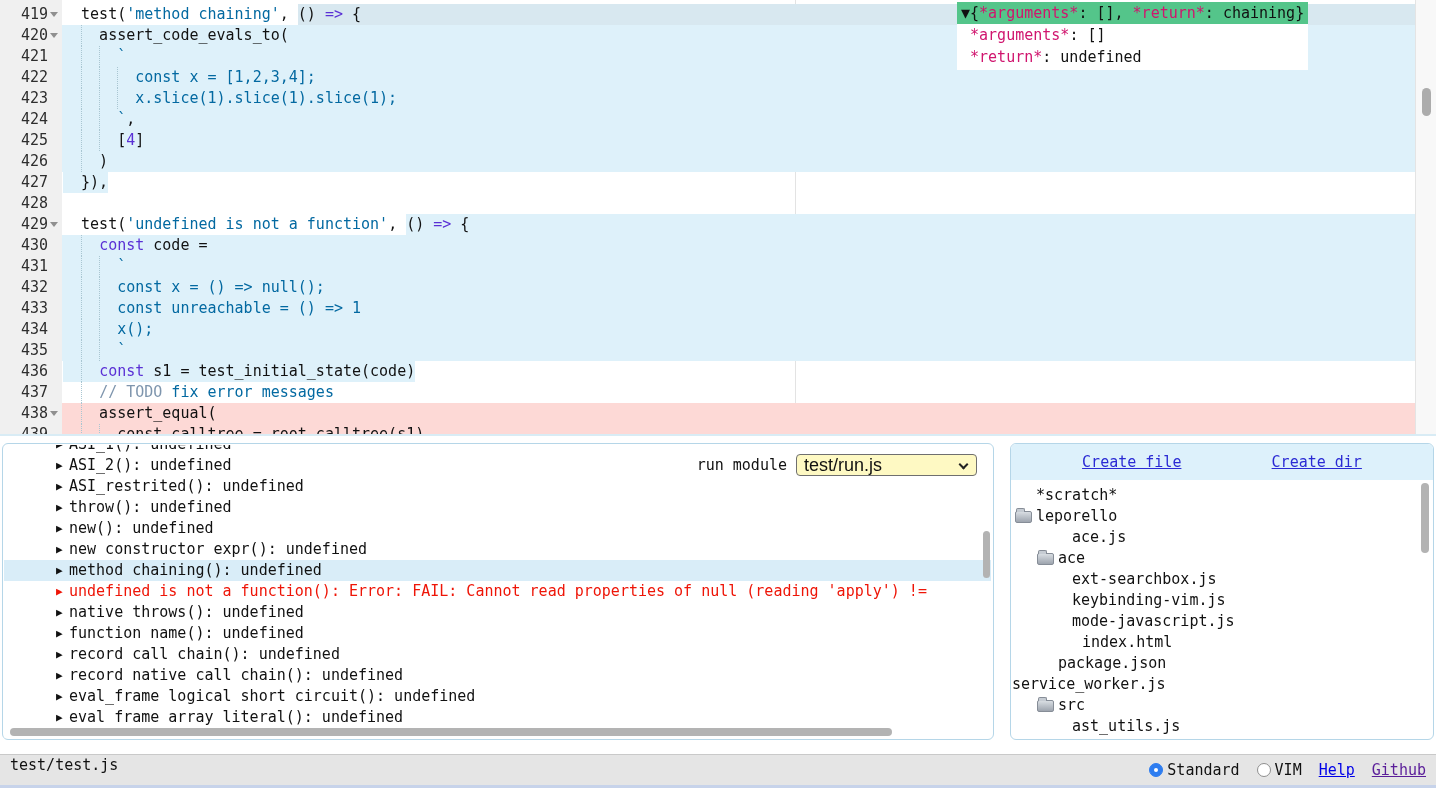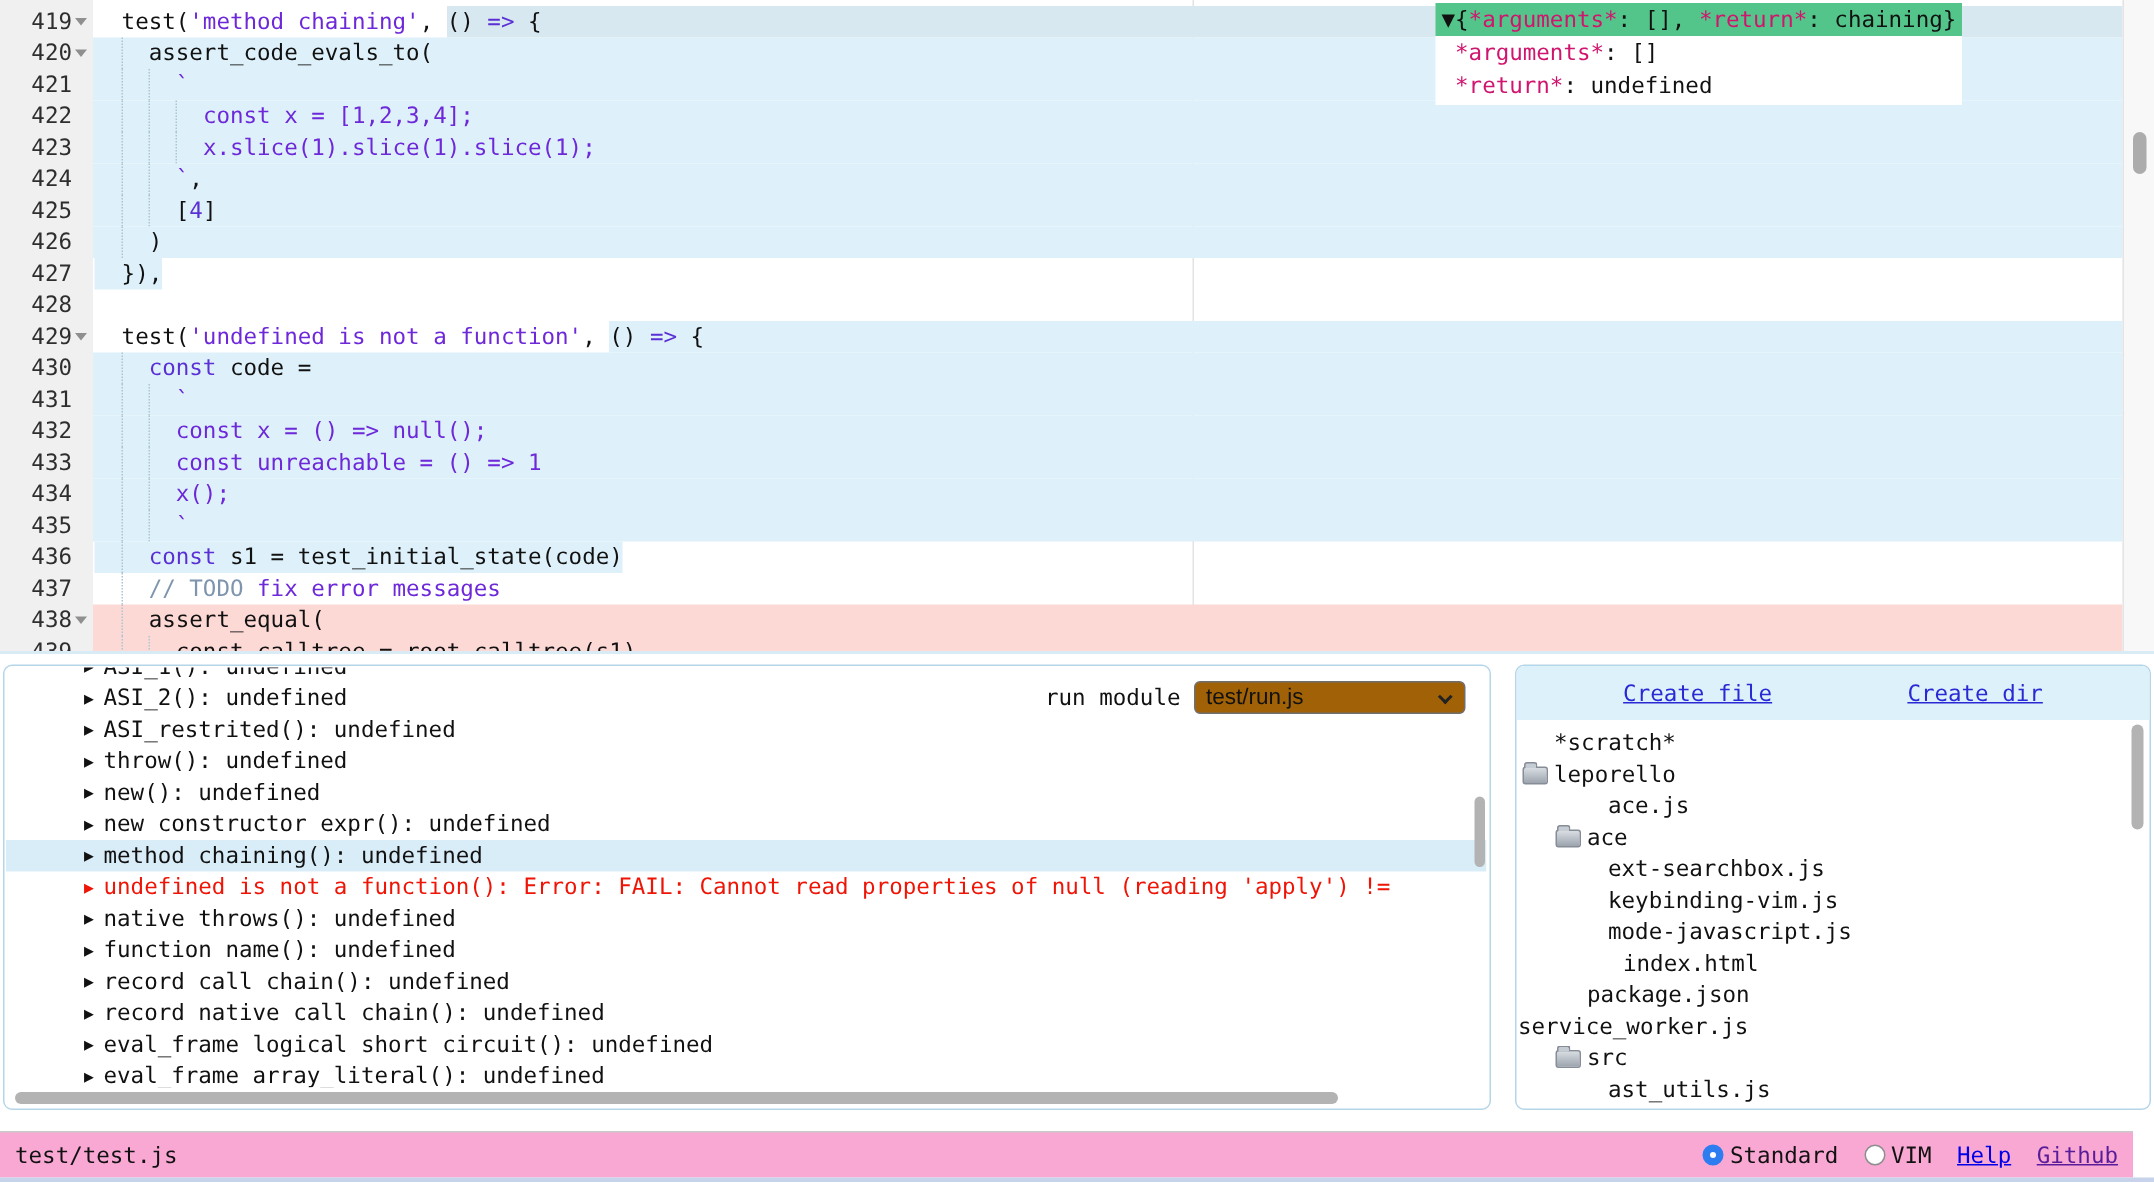--- a/index.html
+++ b/index.html
@@ -17,21 +17,21 @@
   .foldw{width:14px;height:21px;position:relative;flex:none}
   .foldw.has::after{content:"";position:absolute;left:2px;top:8px;border-left:4px solid transparent;border-right:4px solid transparent;border-top:5px solid #8f8f8f}
   .code{flex:1;position:relative;display:flex;white-space:pre;padding-left:1px}
   .code span{flex:none}
   .bg-blue{background:#def1fa}
   .bg-active{background:#d8e8f0}
   .bg-red{background:#fdd9d6}
   .tail{flex:1;display:flex}
   .hug{display:inline-block}
   .guide{position:absolute;top:0;bottom:0;width:0;border-left:1px dotted #a9c6d2}
-  .k{color:#5a30d5}.n{color:#5a30d5}.s{color:#6d28d9}.cm{color:#7e95ad}.d{color:#111}
+  .k{color:#5a30d5}.n{color:#5a30d5}.s{color:#0369a1}.cm{color:#7e95ad}.d{color:#111}
   .tk{color:#d0156e}
 
   
   #value-tooltip{position:absolute;left:957px;top:2px;z-index:6;line-height:22px}
   #vt-header{background:#54c58a;padding:0 4px;white-space:pre;width:max-content}
   #vt-body{background:#fff;min-width:100%;width:max-content;padding-bottom:2px}
   .vt-row{padding:0 4px;white-space:pre}
 
   
   #ed-vscroll{position:absolute;right:0;top:0;width:21px;height:436px;background:#f8f8f8;border-left:1px solid #e4e4e4}
@@ -39,40 +39,40 @@
 
   
   .panel{position:absolute;background:#fff;border:1px solid #b5d6e8;border-radius:6px}
   #console-panel{left:2px;top:443px;width:992px;height:297px;overflow:hidden}
   #console-rows{position:absolute;left:1px;top:1px;right:2px;bottom:14px;overflow:hidden;padding-top:2px}
   .crow{height:21px;display:flex;align-items:center;padding-left:52px;white-space:pre;overflow:hidden}
   .crow .arr{font-size:11px;width:13px;flex:none}
   .crow.sel{background:#d9edf8}
   .crow.err{color:#ee1507}
   #run-module{position:absolute;top:10px;right:16px;display:flex;align-items:center;gap:9px;z-index:3}
-  .selbox{width:181px;height:22px;border:1px solid #6f6f6f;border-radius:4px;background:#a16207;
-          font-family:"Liberation Sans",sans-serif;font-size:15px;line-height:20px;
+  .selbox{width:181px;height:22px;border:1px solid #6f6f6f;border-radius:4px;background:#fef9c3;
+          font-family:"Liberation Sans",sans-serif;font-size:18px;line-height:20px;
           display:flex;align-items:center;padding:0 24px 0 7px;position:relative}
   .chev{position:absolute;right:9px;top:6px;width:7px;height:7px;border-right:2px solid #222;border-bottom:2px solid #222;transform:rotate(45deg)}
   #con-hscroll{position:absolute;left:1px;right:14px;bottom:1px;height:13px;background:#fff}
   #con-hscroll .thumb{position:absolute;left:6px;top:3px;width:882px;height:8px;border-radius:4px;background:#b3b3b3}
   #con-vthumb{position:absolute;right:3px;top:87px;width:7px;height:47px;border-radius:4px;background:#b3b3b3}
 
   #file-panel{left:1010px;top:443px;width:424px;height:297px;overflow:hidden}
   #file-header{height:36px;background:#ddf1fb;border-radius:5px 5px 0 0;display:flex;align-items:center;justify-content:space-around;padding:0 26px}
   .link{text-decoration:underline;cursor:pointer}
   .link.create{color:#2a2ad4}
   #tree{position:absolute;left:1px;top:37px;right:14px;bottom:1px;overflow:hidden;padding-top:4px}
   .trow{height:21px;display:flex;align-items:center;white-space:pre}
   .fold-ico{width:17px;height:12px;background:linear-gradient(#d8dde2,#9da4ae);border:1px solid #868d97;border-radius:2px;margin-right:4px;position:relative;flex:none}
   .fold-ico::before{content:"";position:absolute;left:0px;top:-4px;width:7px;height:3px;background:#c6ccd3;border:1px solid #868d97;border-bottom:none;border-radius:2px 2px 0 0}
   #tree-vthumb{position:absolute;right:4px;top:39px;width:8px;height:70px;border-radius:4px;background:#b3b3b3}
 
   
-  #status-bar{position:absolute;left:0;right:14px;top:754px;height:31px;background:#f9a8d4;border-top:1px solid #c9c9c9;display:flex;align-items:center;padding:0 10px}
+  #status-bar{position:absolute;left:0;right:0;top:754px;height:31px;background:#e5e5e5;border-top:1px solid #c9c9c9;display:flex;padding:0 10px}
   #status-right{margin-left:auto;display:flex;align-items:center;gap:17px}
   .mode{display:flex;align-items:center;gap:4px;cursor:pointer}
   .radio{width:14px;height:14px;border-radius:50%;border:1px solid #8e8e8e;background:#fff;position:relative;flex:none}
   .radio.sel{border:1px solid #2e7df0;background:#2e7df0}
   .radio.sel::after{content:"";position:absolute;left:4px;top:4px;width:4px;height:4px;border-radius:50%;background:#fff}
   .help-link{color:#0000e8}
   .github-link{color:#5a1d99}
   #bottom-edge{position:absolute;left:0;right:0;bottom:0;height:3px;background:#c7d3ea}
 </style>
 </head>

